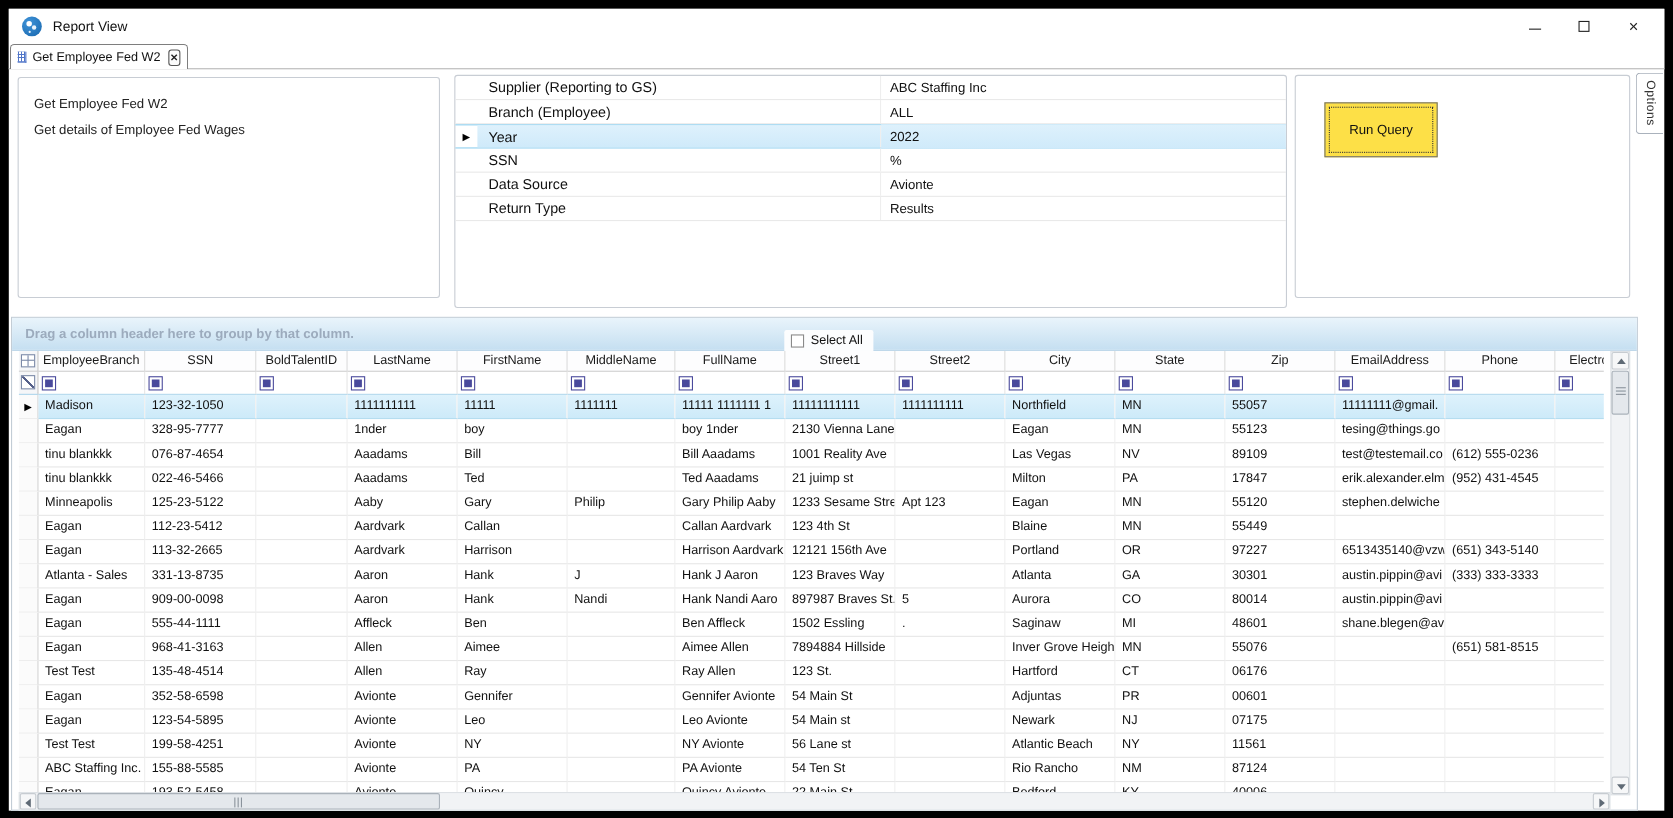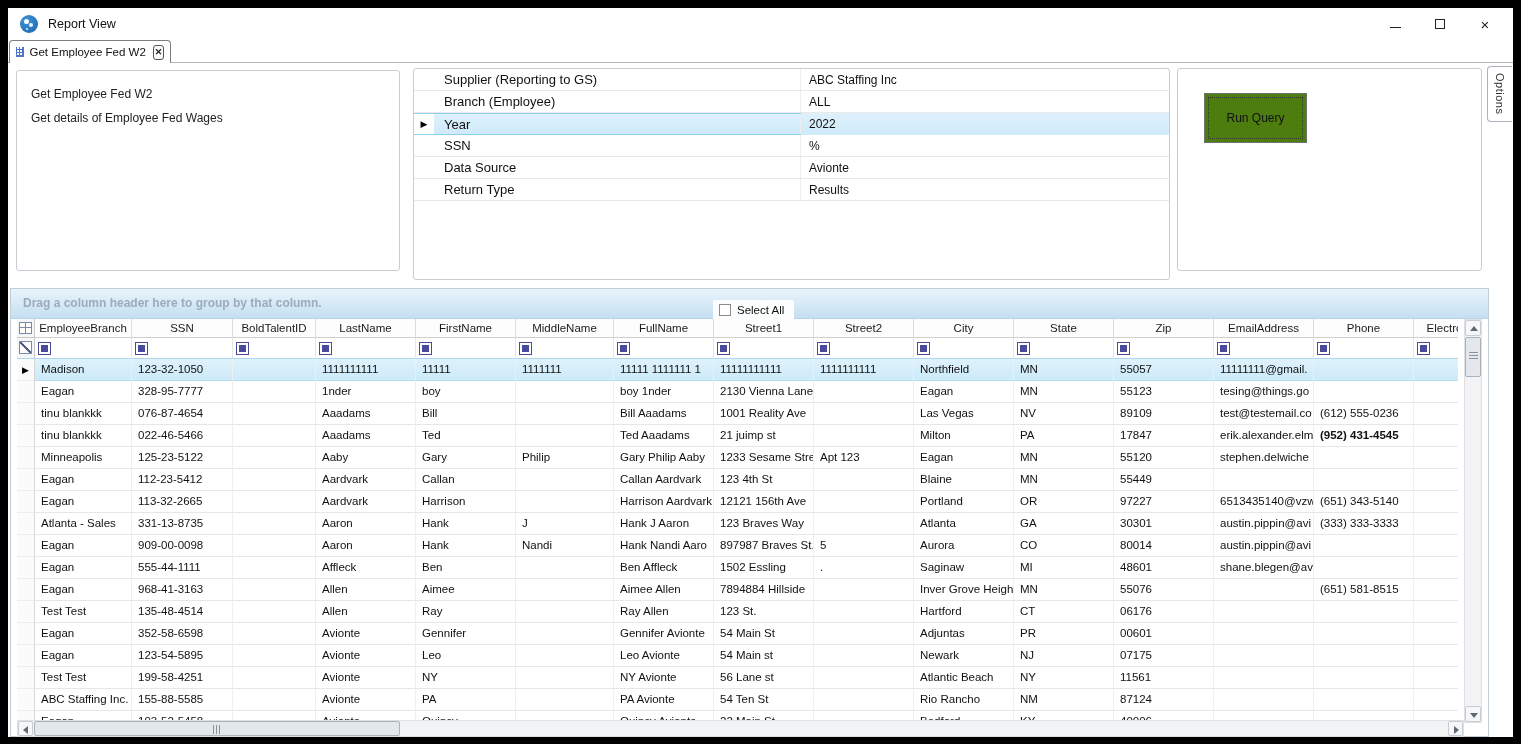--- a/index.html
+++ b/index.html
@@ -51,21 +51,21 @@
   .ph-value { flex:1; }
   .param-row { display:flex; height:22px; border-bottom:1px solid #e9e9e9; align-items:center; }
   .pr-ind { width:20px; font-size:9px; color:#000; text-align:center; }
   .pr-name { width:367px; padding-left:10px; font-size:13px; color:#111; overflow:hidden; white-space:nowrap; border-right:1px solid #eee; align-self:stretch; line-height:22px; }
   .pr-value { flex:1; padding-left:8px; font-size:12px; color:#111; overflow:hidden; white-space:nowrap; line-height:22px; }
   .param-row.selected .pr-name, .param-row.selected .pr-value {
       background:linear-gradient(#def1fc,#cfeafa); }
   .param-row.selected { border-top:1px solid #8fd0ef; border-bottom:1px solid #8fd0ef; }
 
   
-  .run-btn { position:absolute; left:26px; top:24px; width:103px; height:50px; background:#4d7c0f;
+  .run-btn { position:absolute; left:26px; top:24px; width:103px; height:50px; background:#fde047;
              border:1px solid #707070; font-size:12px; color:#111; cursor:pointer; position:absolute; }
   .run-btn .focus { position:absolute; left:3px; top:3px; right:3px; bottom:3px; border:1px dotted #333; }
   .run-btn .lbl { position:relative; top:0; }
 
   
   .options-tab { position:absolute; left:1479px; top:58px; width:25px; height:56px; background:#fff;
                  border:1px solid #aab2bc; border-right:none; border-radius:4px 0 0 4px;
                  display:flex; align-items:center; justify-content:center; cursor:pointer; }
   .options-tab span { writing-mode:vertical-rl; font-size:11px; color:#333; letter-spacing:0.5px; }
 
@@ -371,21 +371,21 @@
               <div class="g-cell" style="width: 100px;">Aaadams</div>
               <div class="g-cell" style="width: 100px;">Ted</div>
               <div class="g-cell" style="width: 98px;"></div>
               <div class="g-cell" style="width: 100px;">Ted Aaadams</div>
               <div class="g-cell" style="width: 100px;">21 juimp st</div>
               <div class="g-cell" style="width: 100px;"></div>
               <div class="g-cell" style="width: 100px;">Milton</div>
               <div class="g-cell" style="width: 100px;">PA</div>
               <div class="g-cell" style="width: 100px;">17847</div>
               <div class="g-cell" style="width: 100px;">erik.alexander.elm</div>
-              <div class="g-cell" style="width: 100px; font-weight: bold;">(952) 431-4545</div>
+              <div class="g-cell" style="width: 100px;">(952) 431-4545</div>
               <div class="g-cell" style="width: 62px;"></div>
             </div>
             <div class="g-row">
               <div class="g-ind"></div>
               <div class="g-cell" style="width: 97px;">Minneapolis</div>
               <div class="g-cell" style="width: 101px;">125-23-5122</div>
               <div class="g-cell" style="width: 83px;"></div>
               <div class="g-cell" style="width: 100px;">Aaby</div>
               <div class="g-cell" style="width: 100px;">Gary</div>
               <div class="g-cell" style="width: 98px;">Philip</div>

